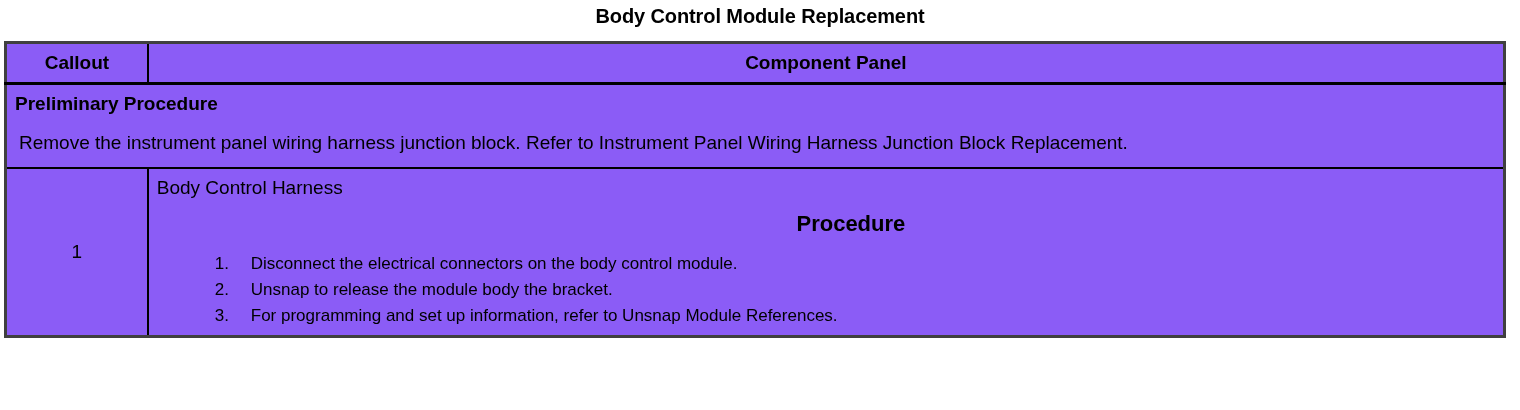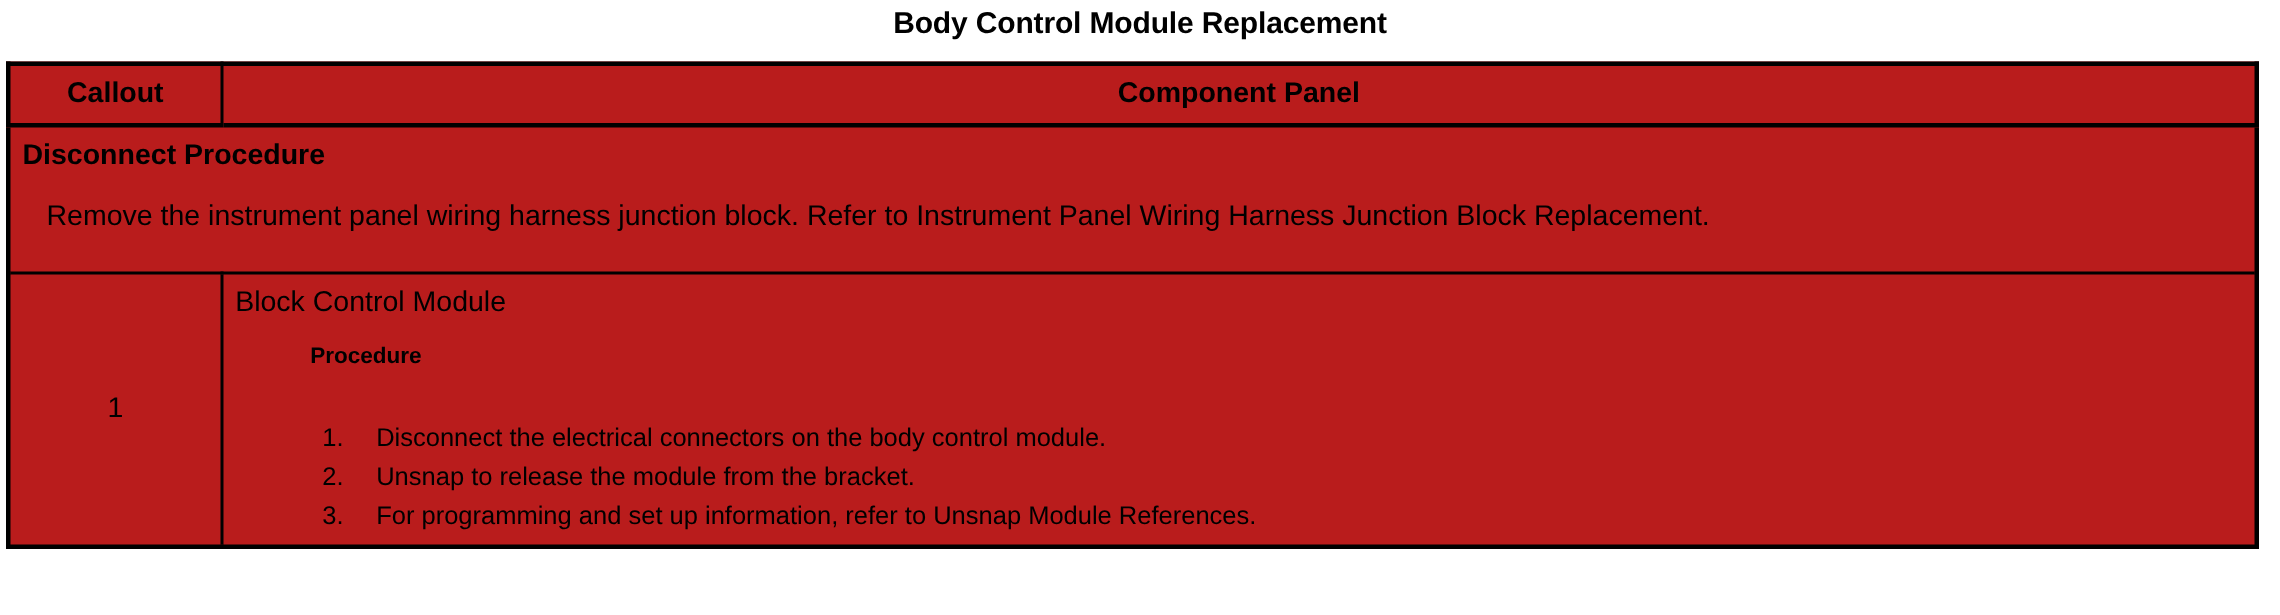--- a/index.html
+++ b/index.html
@@ -36,22 +36,22 @@
     line-height: 24px;
   }
 
   
   .proc-table {
     position: absolute;
     left: 4px;
     top: 41px;
     width: 1502px;
     border-collapse: collapse;
-    border: 3px solid #000000;
-    background: #b91c1c;
+    border: 3px solid #404040;
+    background: #8b5cf6;
     table-layout: fixed;
   }
   .proc-table td {
     border: 0;
     padding: 0;
     vertical-align: top;
   }
 
   
   col.c-callout { width: 142px; }
@@ -79,46 +79,47 @@
   .prelim-title {
     font-size: 19px;
     font-weight: bold;
     line-height: 26px;
     margin: 0 0 14px 0;
   }
   .prelim-text {
     font-size: 19px;
     font-weight: normal;
     line-height: 24px;
-    margin: 16px;
+    margin: 4px;
     white-space: nowrap;
   }
 
   
   .body-row td.cell-callout {
     border-right: 2px solid #000000;
     text-align: center;
     vertical-align: middle;
     font-size: 19px;
     line-height: 22px;
   }
   .body-row td.cell-name {
     padding: 6px 8px 6px 8px;
   }
   .comp-name {
     font-size: 19px;
     line-height: 26px;
     margin: 0 0 10px 0;
   }
   .sub-head {
-    font-size: 15px;
+    font-size: 22px;
     font-weight: bold;
     line-height: 26px;
-    margin: 0 0 28px 0;
+    margin: 0 0 14px 0;
     padding-left: 50px;
+    text-align: center;
   }
   ol.steps {
     margin: 0;
     padding: 0 0 0 58px;
     list-style: none;
     counter-reset: step;
   }
   ol.steps > li {
     counter-increment: step;
     position: relative;
@@ -150,33 +151,33 @@
     </colgroup>
     <tbody>
 
       <tr class="hdr-row">
         <td class="hdr-callout">Callout</td>
         <td class="hdr-name">Component Panel</td>
       </tr>
 
       <tr class="prelim-row">
         <td colspan="2">
-          <p class="prelim-title">Disconnect Procedure</p>
+          <p class="prelim-title">Preliminary Procedure</p>
           <p class="prelim-text">Remove the instrument panel wiring harness junction block. Refer to Instrument Panel Wiring Harness Junction Block Replacement.</p>
         </td>
       </tr>
 
       <tr class="body-row">
         <td class="cell-callout">1</td>
         <td class="cell-name">
-          <p class="comp-name">Block Control Module</p>
+          <p class="comp-name">Body Control Harness</p>
           <p class="sub-head">Procedure</p>
           <ol class="steps">
             <li>Disconnect the electrical connectors on the body control module.</li>
-            <li>Unsnap to release the module from the bracket.</li>
+            <li>Unsnap to release the module body the bracket.</li>
             <li>For programming and set up information, refer to Unsnap Module References.</li>
           </ol>
         </td>
       </tr>
 
     </tbody>
   </table>
 
 </div>
 

